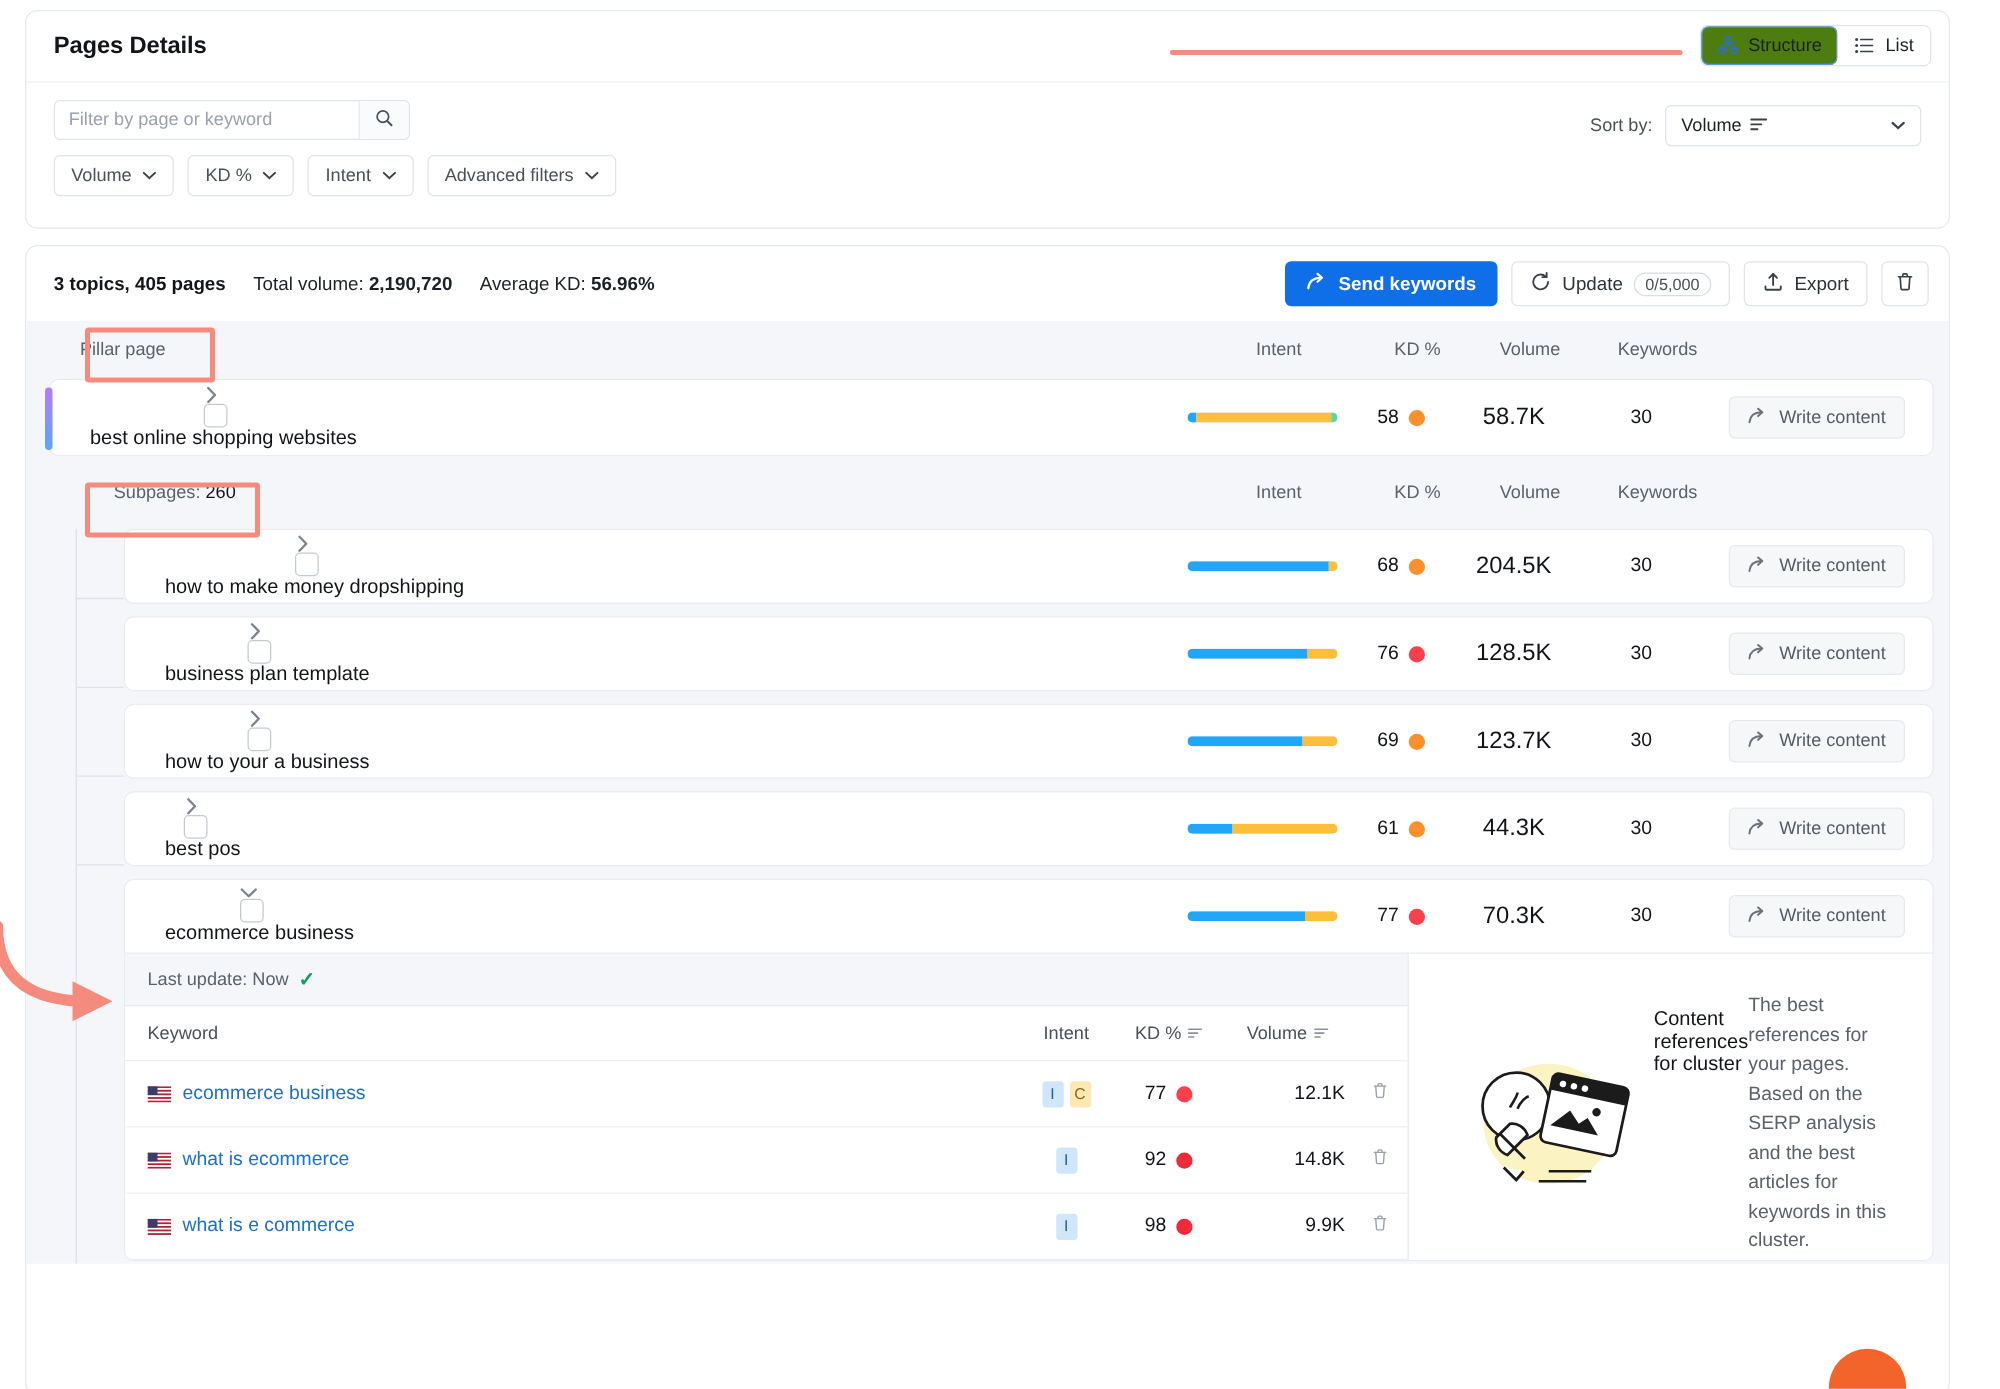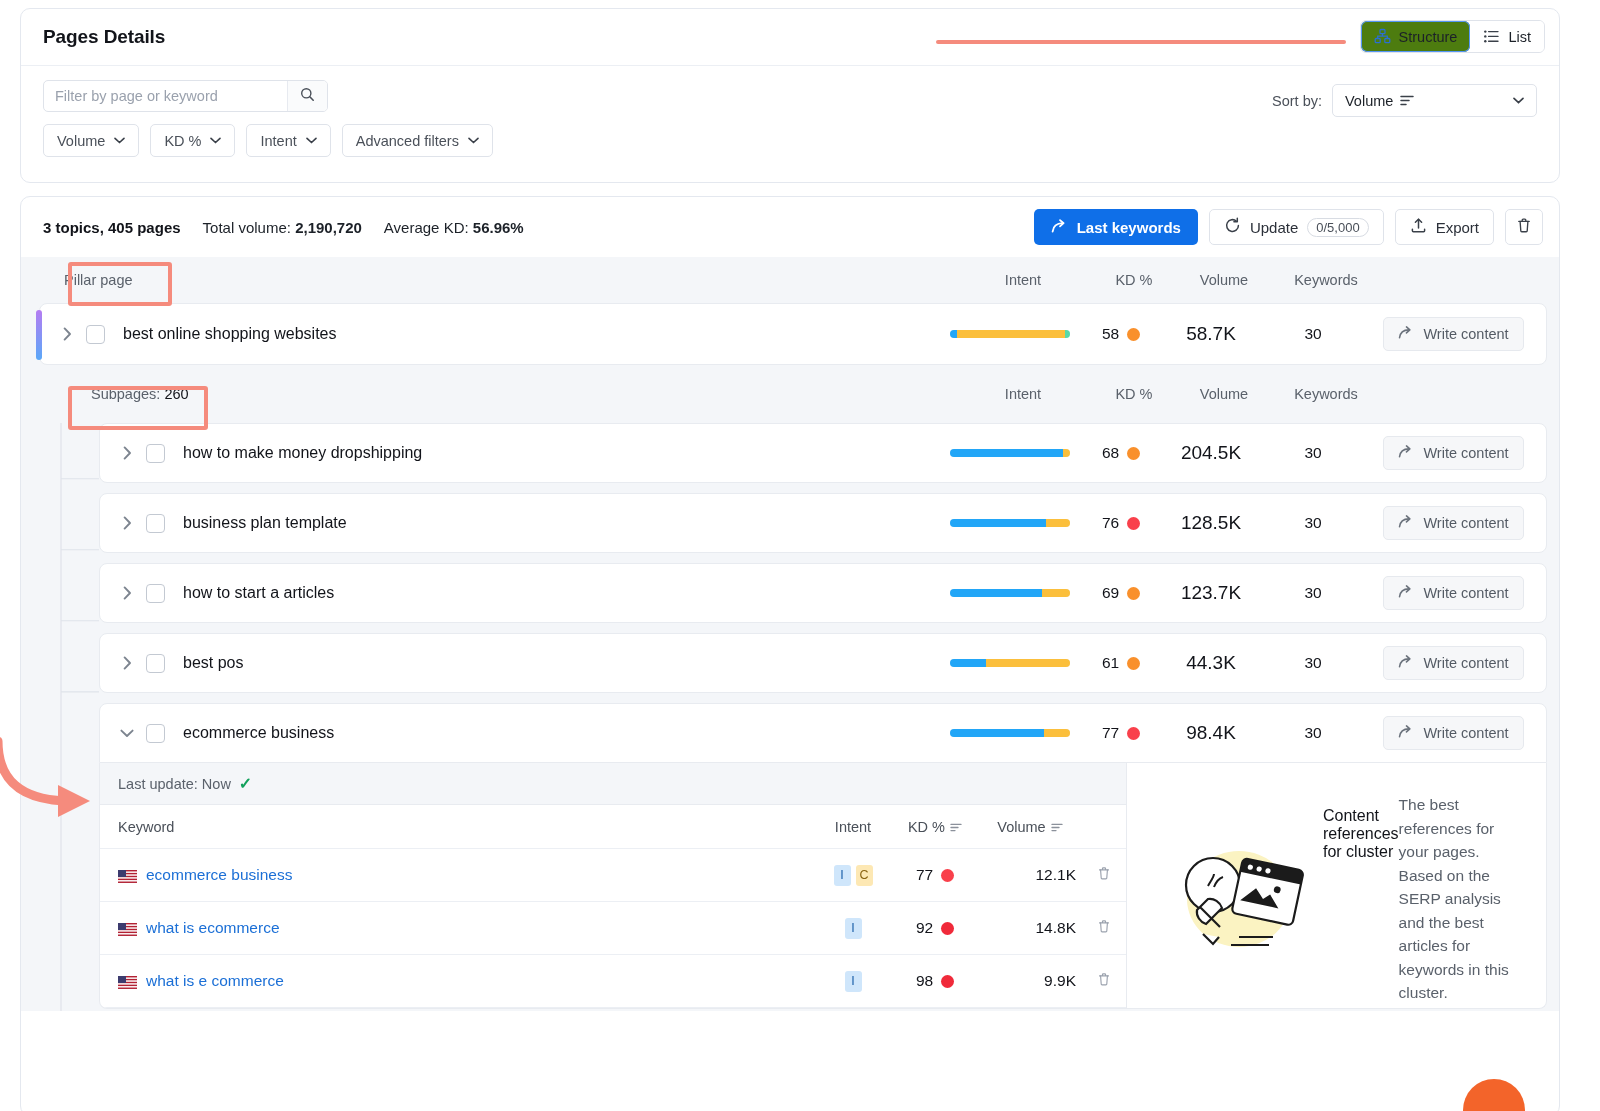--- a/index.html
+++ b/index.html
@@ -139,21 +139,21 @@
     content:""; position:absolute; left:-4px; top:6px; width:6px; height:50px;
     border-radius:3px;
     background: linear-gradient(180deg,#b57cf2 0%, #5aa8f8 100%);
   }
   .row.sub { margin-left: 78px; margin-right: 12px; }
   .row.expanded { border-bottom-left-radius:0; border-bottom-right-radius:0; margin-bottom:0; }
 
   .chev {
     width:26px; display:flex; align-items:center; justify-content:center; cursor:pointer; color:#7c848f;
   }
-  .row-lead { display:flex; align-items:center; padding-left: 14px; }
+  .row-lead { display:flex; align-items:center; padding-left: 14px; flex-direction: column; }
   .cbox {
     width:19px; height:19px; border:1px solid #c3c9d2; border-radius:4px; background:#fff;
     margin-left:6px; cursor:pointer;
   }
   .row-title { margin-left: 18px; font-size:16px; color:#12141a; }
 
   .row-cols { position:absolute; right:0; top:0; height:100%; display:flex; align-items:center; }
   .cell { display:flex; align-items:center; justify-content:center; }
   .intent-bar {
     width:120px; height:8px; border-radius:4px; background:#e8ebf0; overflow:hidden; display:flex;
@@ -338,21 +338,21 @@
       </span>
 
       <div class="actions">
         <button class="btn-primary">
           <span>
             <svg width="17" height="16" viewBox="0 0 17 16" fill="none">
               <path d="M1.6 13.6C2.3 7.6 6.4 5.3 11.6 5.2" stroke="#fff" stroke-width="1.8" stroke-linecap="round"></path>
               <path d="M9 2.1l3.6 3.1L9 8.4" stroke="#fff" stroke-width="1.8" stroke-linecap="round" stroke-linejoin="round"></path>
             </svg>
           </span>
-          <span>Last keywords</span>
+          <span>Send keywords</span>
         </button>
 
         <button class="btn-ghost">
           <span>
             <svg width="17" height="17" viewBox="0 0 17 17" fill="none">
               <path d="M14.4 8.5a5.9 5.9 0 1 1-1.9-4.3" stroke="#3a4049" stroke-width="1.5" stroke-linecap="round"></path>
               <path d="M13.3 1.3v3.4h-3.4" stroke="#3a4049" stroke-width="1.5" stroke-linecap="round" stroke-linejoin="round"></path>
             </svg>
           </span>
           <span>Update</span>
@@ -538,21 +538,21 @@
       </div>
 
       <div class="row sub">
         <div class="row-lead">
           <span class="chev">
             <svg width="9" height="14" viewBox="0 0 9 14" fill="none">
                 <path d="M1.6 1.4L7 7l-5.4 5.6" stroke="#7c848f" stroke-width="1.9" stroke-linecap="round" stroke-linejoin="round"></path>
               </svg>
           </span>
           <span class="cbox"></span>
-          <span class="row-title">how to start a articles</span>
+          <span class="row-title">how to your a business</span>
         </div>
         <div class="row-cols">
           <div class="cell c-intent">
             <div class="intent-bar">
               <div class="seg-i" style="width:77%"></div>
                 <div class="seg-c" style="width:23%"></div>
             </div>
           </div>
           <div class="cell c-kd">
             <span class="kd-val">69</span>
@@ -630,21 +630,21 @@
             <div class="intent-bar">
               <div class="seg-i" style="width:78%"></div>
                 <div class="seg-c" style="width:22%"></div>
             </div>
           </div>
           <div class="cell c-kd">
             <span class="kd-val">77</span>
             <span class="kd-dot" style="background:#f9404b"></span>
           </div>
           <div class="cell c-vol">
-              <span class="vol-val">98.4K</span>
+              <span class="vol-val">70.3K</span>
             </div>
           <div class="cell c-kw">
               <span class="kw-val">30</span>
             </div>
           <div class="cell c-act">
             <button class="btn-write">
               <span><svg width="16" height="15" viewBox="0 0 17 16" fill="none">
                     <path d="M1.6 13.6C2.3 7.6 6.4 5.3 11.6 5.2" stroke="#6b727c" stroke-width="1.7" stroke-linecap="round"></path>
                     <path d="M9 2.1l3.6 3.1L9 8.4" stroke="#6b727c" stroke-width="1.7" stroke-linecap="round" stroke-linejoin="round"></path>
                   </svg></span>

